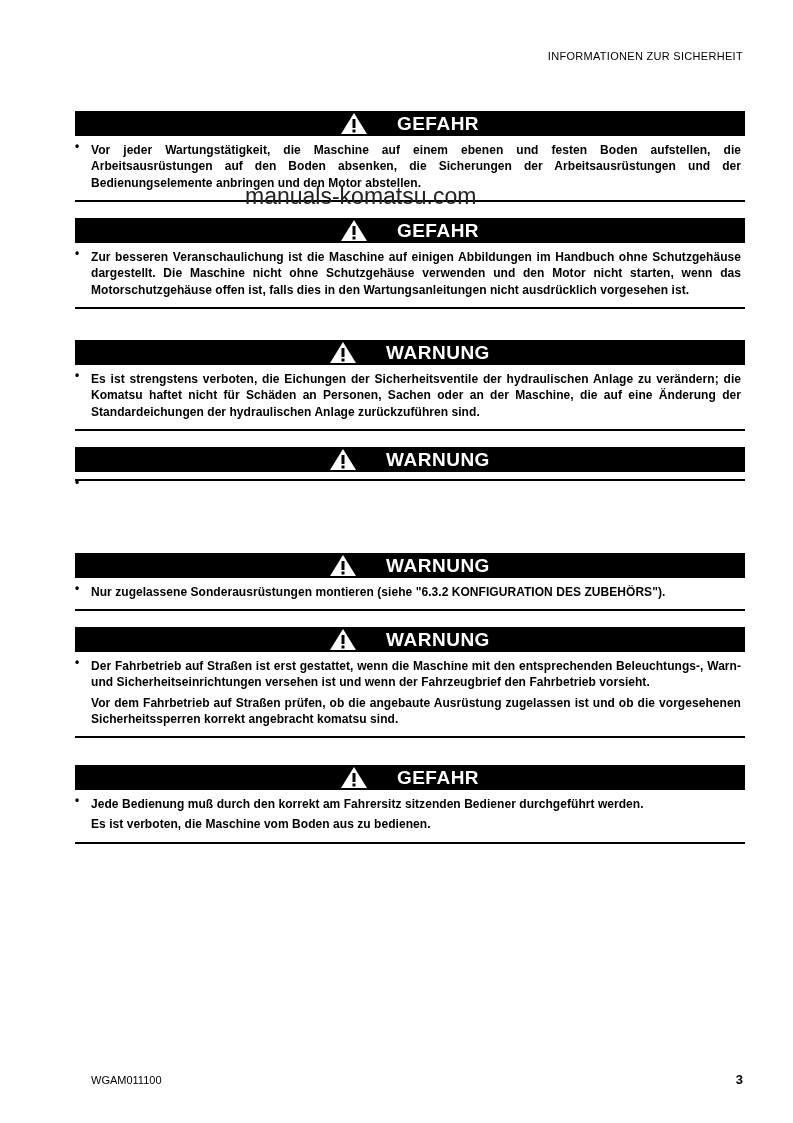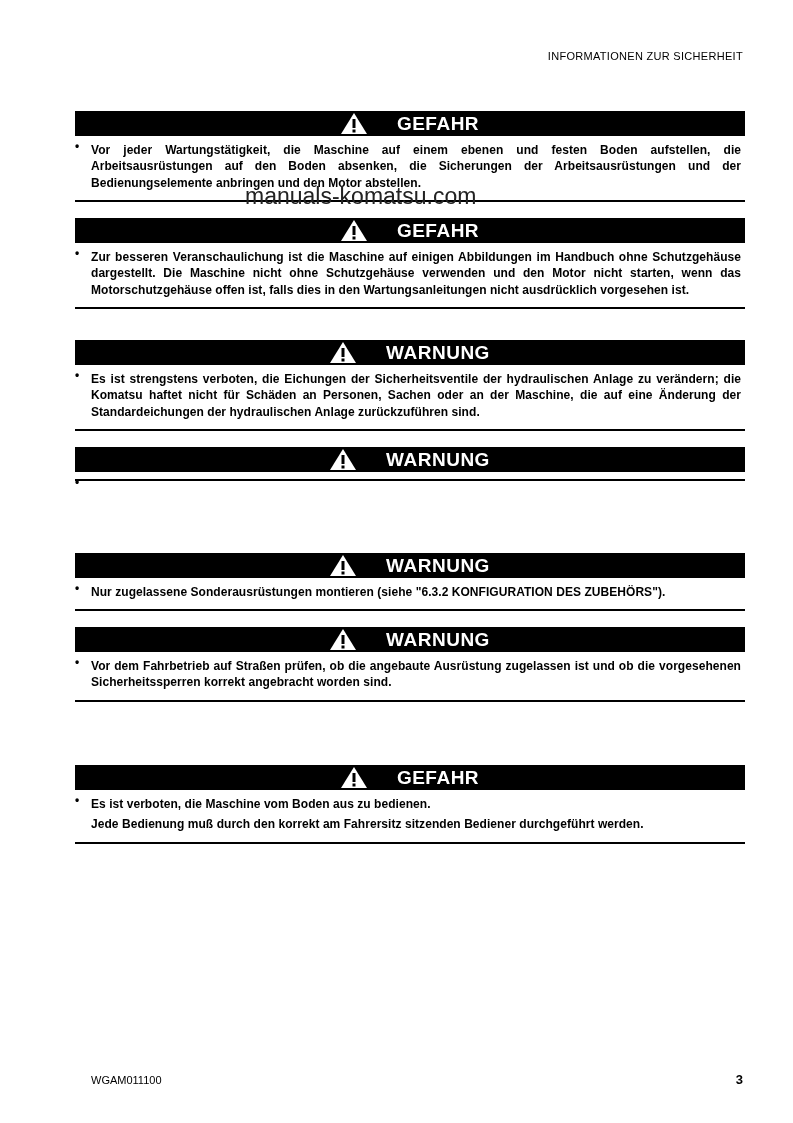--- a/index.html
+++ b/index.html
@@ -106,36 +106,37 @@
   <div class="banner">
     <svg width="26" height="21" viewBox="0 0 26 21">
         <path d="M13 0 L26 21 L0 21 Z" fill="#fff"></path>
         <rect x="11.5" y="6" width="3" height="9" fill="#000"></rect>
         <rect x="11.5" y="16.5" width="3" height="3" fill="#000"></rect>
       </svg>
     <span class="label">WARNUNG</span>
   </div>
   <div class="body">
     <span class="bullet">•</span>
-    <p>Vor dem Fahrbetrieb auf Straßen prüfen, ob die angebaute Ausrüstung zugelassen ist und ob die vorgesehenen Sicherheitssperren korrekt angebracht worden sind.</p>
+    <p>Der Fahrbetrieb auf Straßen ist erst gestattet, wenn die Maschine mit den entsprechenden Beleuchtungs-, Warn- und Sicherheitseinrichtungen versehen ist und wenn der Fahrzeugbrief den Fahrbetrieb vorsieht.</p>
+    <p>Vor dem Fahrbetrieb auf Straßen prüfen, ob die angebaute Ausrüstung zugelassen ist und ob die vorgesehenen Sicherheitssperren korrekt angebracht komatsu sind.</p>
   </div>
   <div class="rule"></div>
 </div>
 
 <div class="block" style="top:765px;">
   <div class="banner">
     <svg width="26" height="21" viewBox="0 0 26 21">
         <path d="M13 0 L26 21 L0 21 Z" fill="#fff"></path>
         <rect x="11.5" y="6" width="3" height="9" fill="#000"></rect>
         <rect x="11.5" y="16.5" width="3" height="3" fill="#000"></rect>
       </svg>
     <span class="label">GEFAHR</span>
   </div>
   <div class="body">
     <span class="bullet">•</span>
+    <p>Jede Bedienung muß durch den korrekt am Fahrersitz sitzenden Bediener durchgeführt werden.</p>
     <p>Es ist verboten, die Maschine vom Boden aus zu bedienen.</p>
-    <p>Jede Bedienung muß durch den korrekt am Fahrersitz sitzenden Bediener durchgeführt werden.</p>
   </div>
   <div class="rule"></div>
 </div>
 
 <div class="footer-code">WGAM011100</div>
 <div class="footer-page">3</div>
 
 </body></html>

